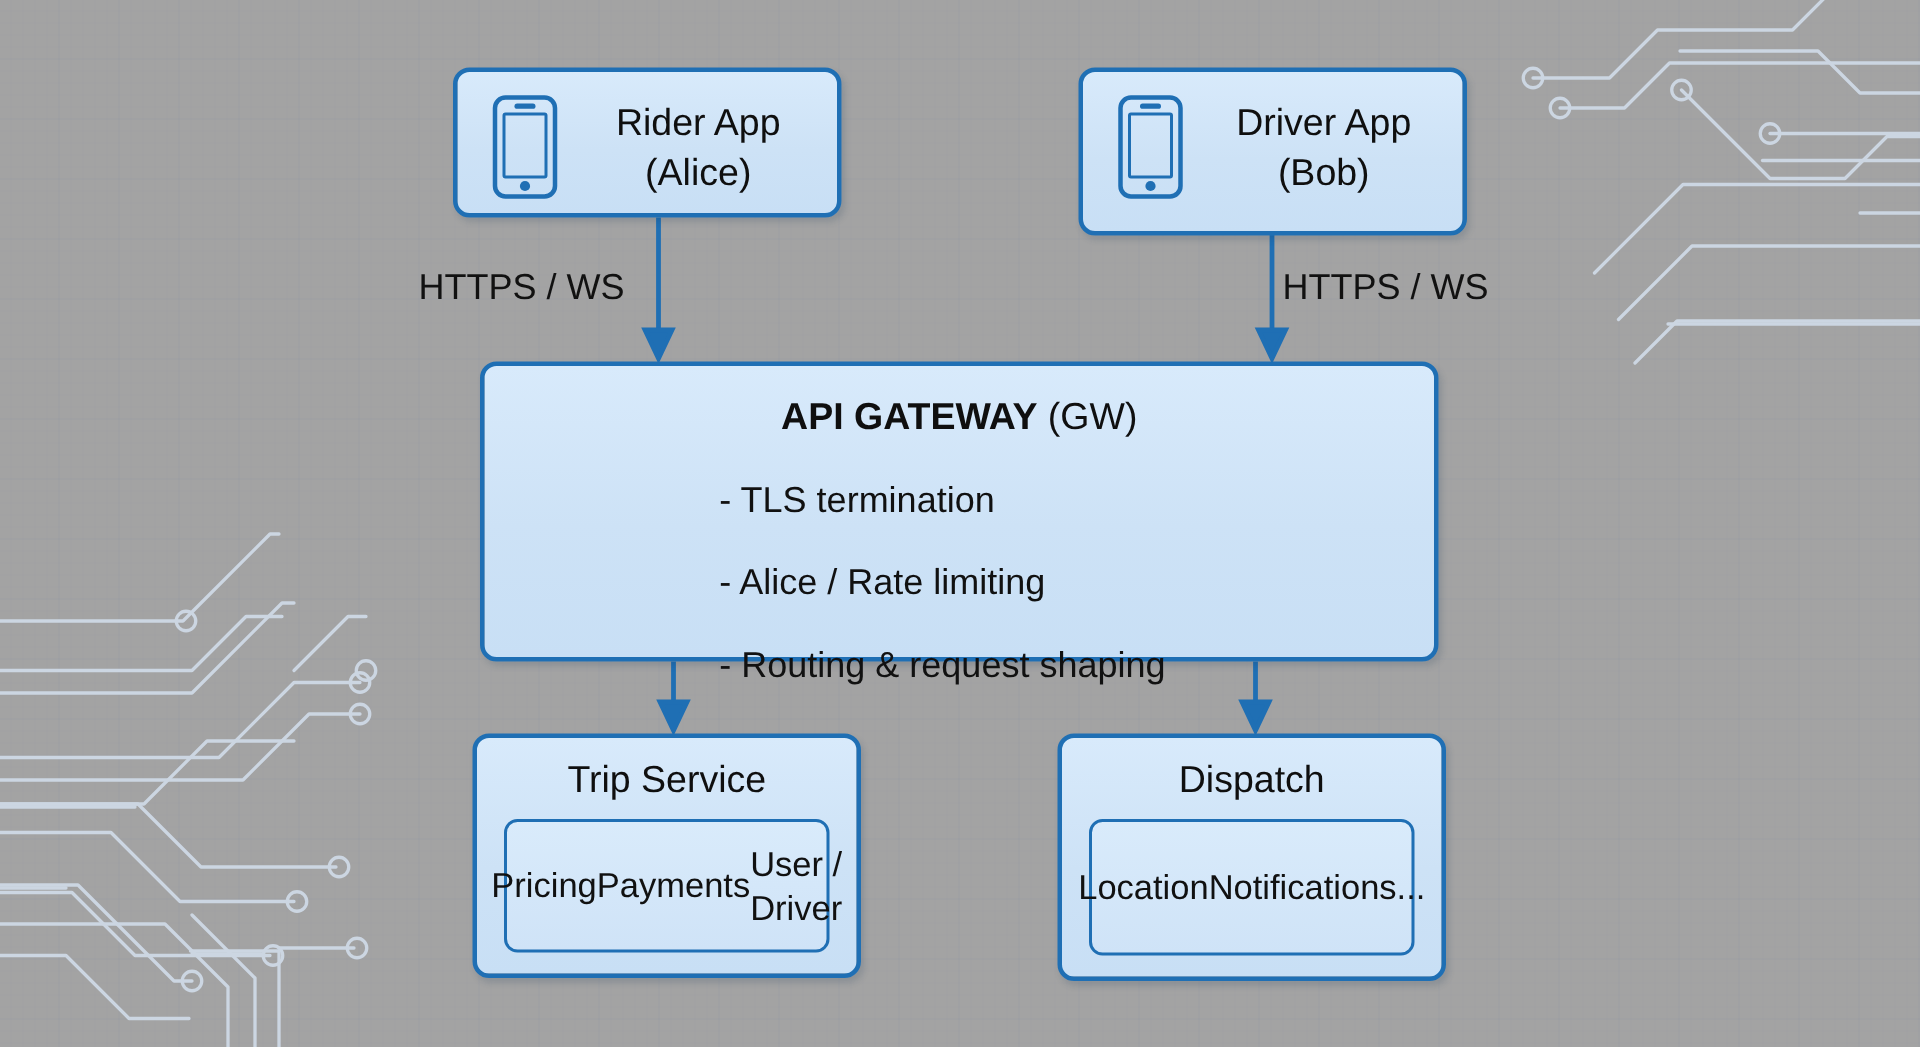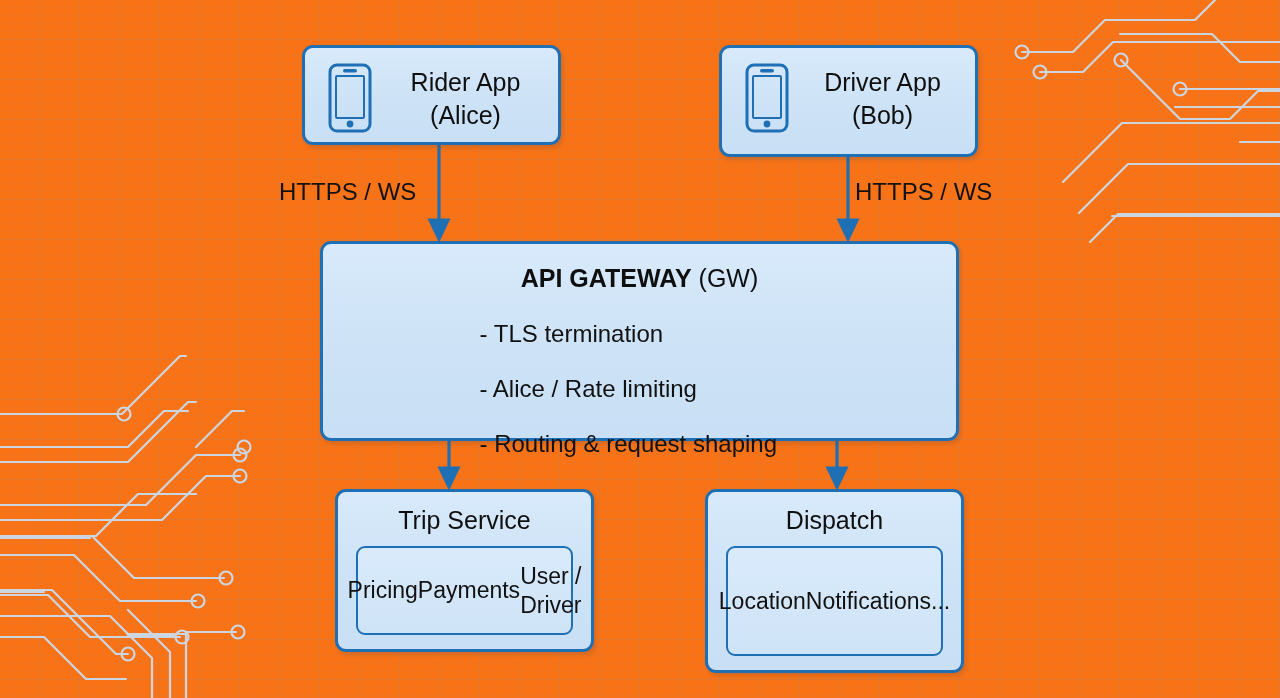--- a/index.html
+++ b/index.html
@@ -5,21 +5,21 @@
   html, body {
     margin: 0;
     padding: 0;
     background: #ffffff;
   }
   #canvas {
     position: relative;
     width: 1280px;
     height: 698px;
     overflow: hidden;
-    background-color: #f97316;
+    background-color: #a3a3a3;
     font-family: "Liberation Sans", sans-serif;
   }
 
   
   #grid-bg {
     position: absolute;
     inset: 0;
     background-image:
       linear-gradient(to right, rgba(120,140,165,0.115) 1px, transparent 1px),
       linear-gradient(to bottom, rgba(120,140,165,0.115) 1px, transparent 1px),
@@ -250,30 +250,30 @@
     <div id="gateway-title">
       <span class="gw-strong">API GATEWAY</span><span> (GW)</span>
     </div>
     <ul id="gateway-bullets">
       <li><span class="btext">- TLS termination</span></li>
       <li><span class="btext">- Alice / Rate limiting</span></li>
       <li><span class="btext">- Routing &amp; request shaping</span></li>
     </ul>
   </div>
 
-  <div class="node" id="trip-service-node" style="left:335px; top:489px; width:259px; height:163px;">
+  <div class="node" id="trip-service-node" style="left:315px; top:489px; width:259px; height:163px;">
     <div class="service-title">Trip Service</div>
     <div class="inner-box">
       <div class="inner-line">Pricing</div>
       <div class="inner-line">Payments</div>
       <div class="inner-line">User / Driver</div>
     </div>
   </div>
 
-  <div class="node" id="dispatch-node" style="left:705px; top:489px; width:259px; height:184px;">
+  <div class="node" id="dispatch-node" style="left:705px; top:489px; width:259px; height:165px;">
     <div class="service-title">Dispatch</div>
     <div class="inner-box">
       <div class="inner-line">Location</div>
       <div class="inner-line">Notifications</div>
       <div class="inner-line">...</div>
     </div>
   </div>
 
 </div>
 

